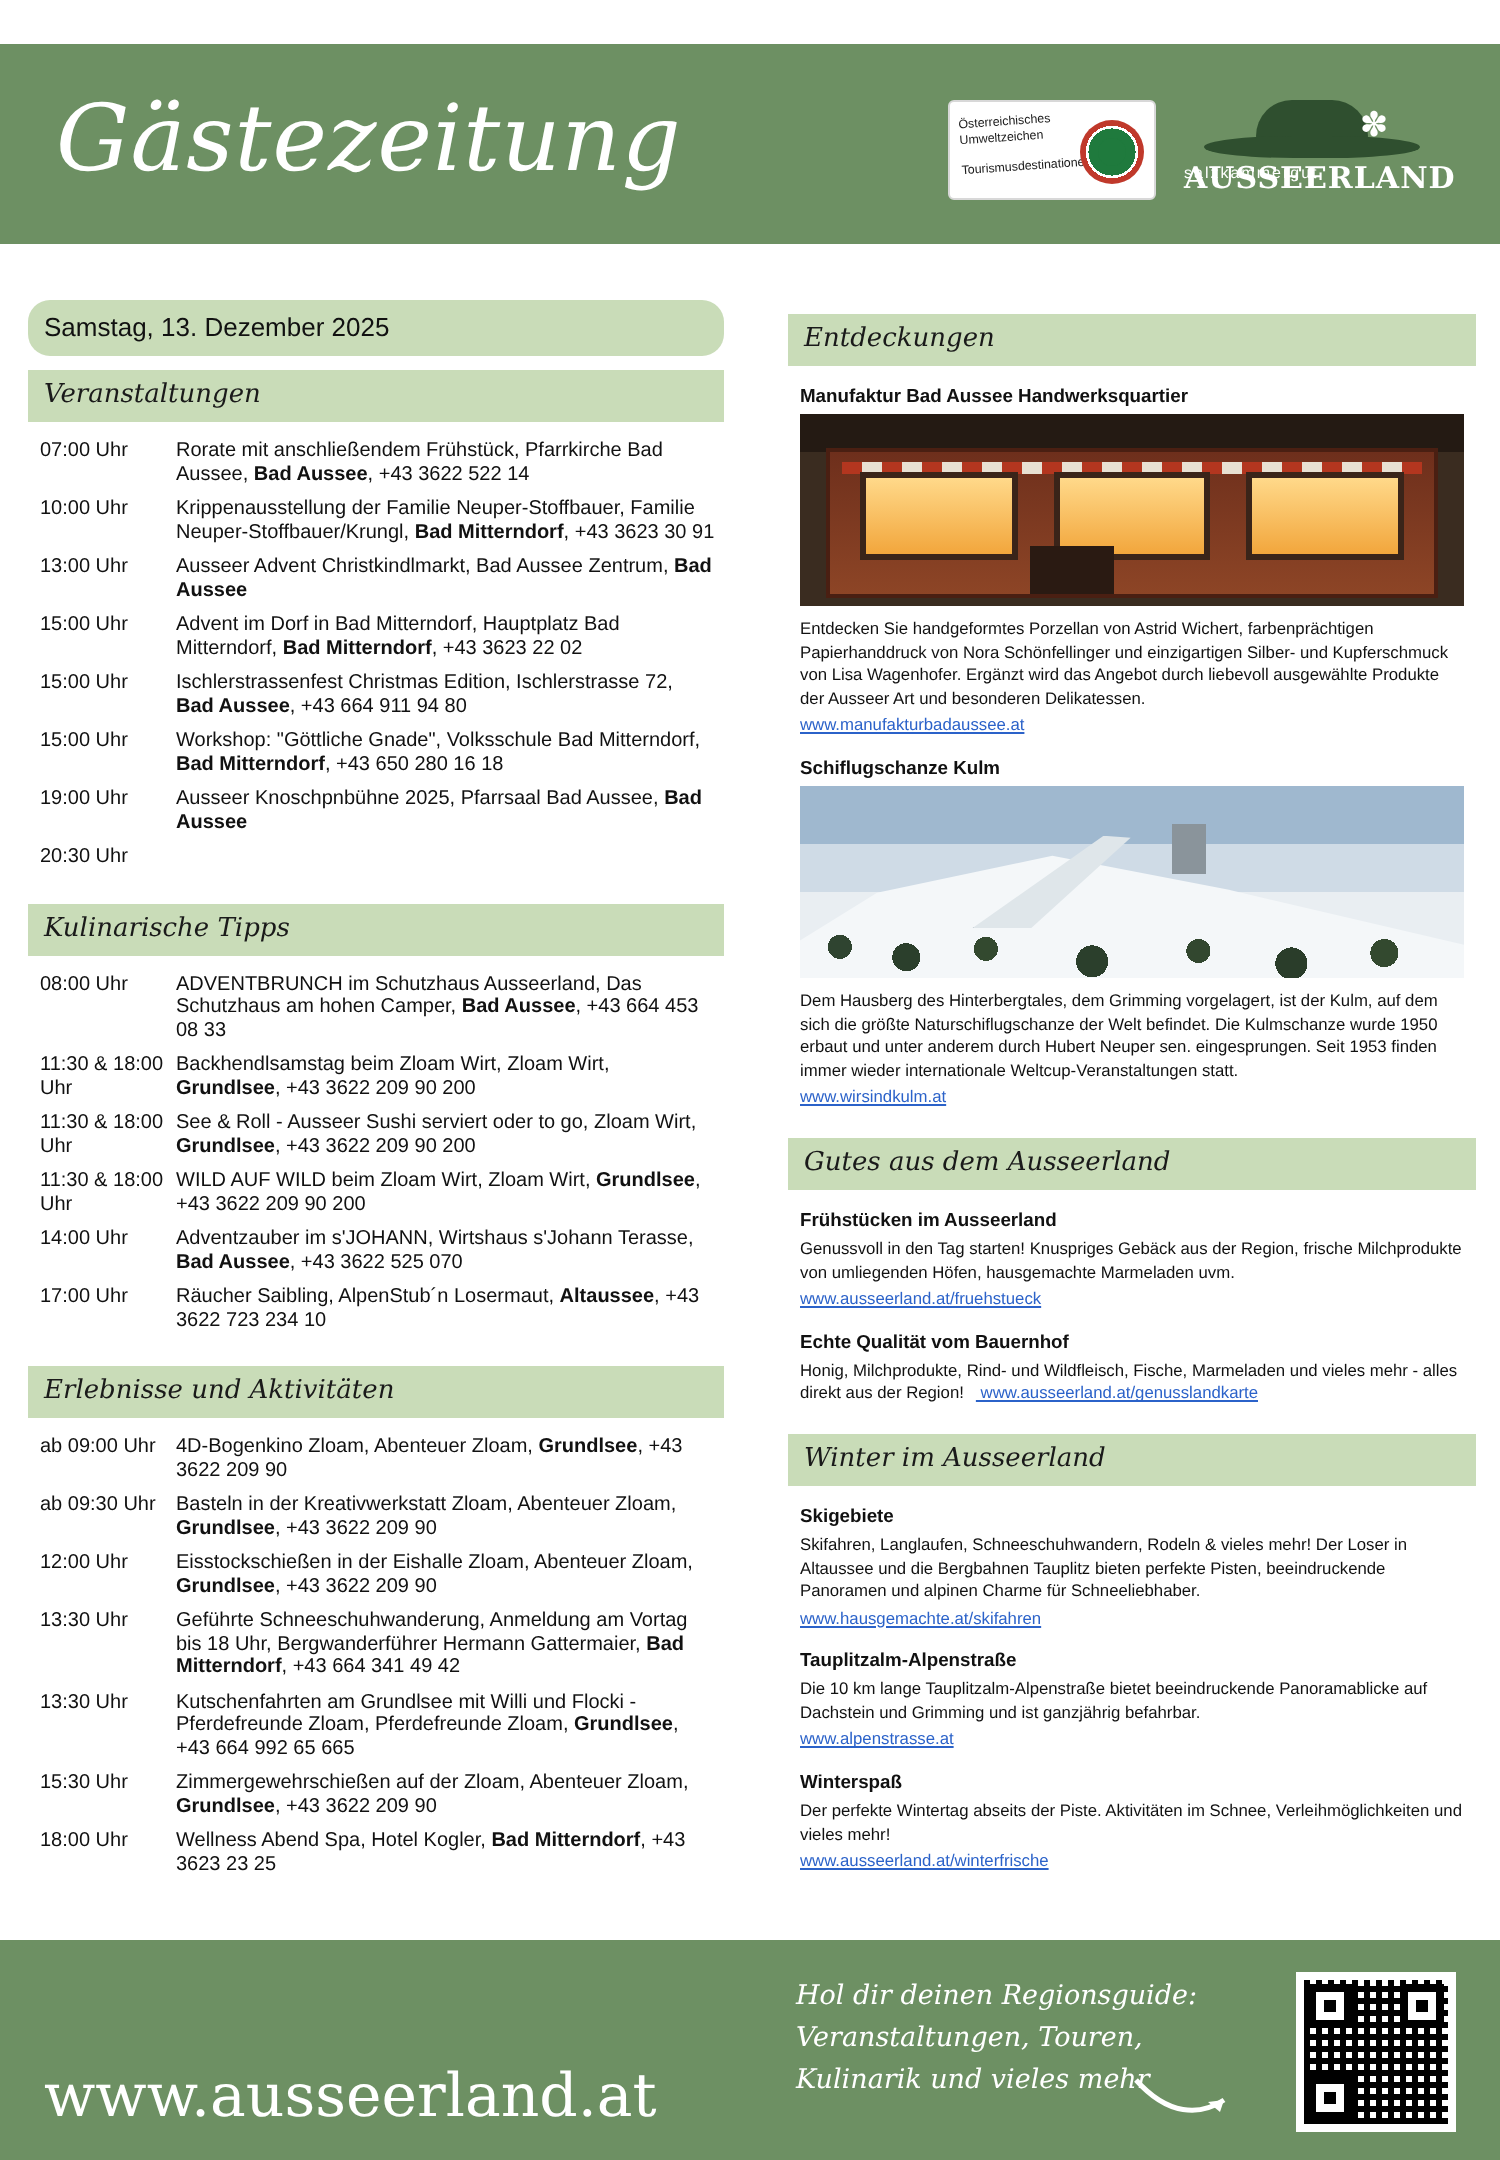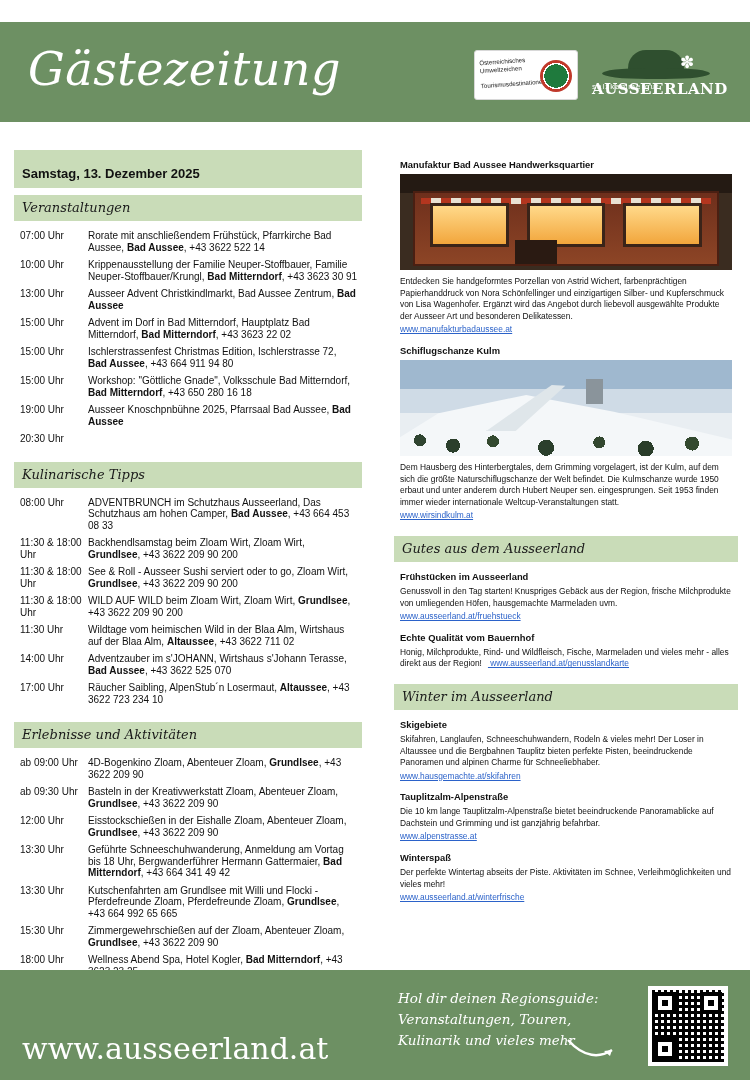--- a/index.html
+++ b/index.html
@@ -76,22 +76,22 @@
   .brandsub {
     position:absolute; left:0px; top:32px; width:130px; 
     font-size:8px; color:#ffffff; letter-spacing:1px;
   }
 
   
   .col-left { position:absolute; left:14px; top:150px; width:348px; }
   .col-right { position:absolute; left:394px; top:150px; width:344px; }
 
   .datebar {
-    background:#c9dcb8; padding:16px 8px 7px 8px;
-    font-weight:bold; font-size:13px; color:#111;
+    background:#c9dcb8; padding:6px 8px 7px 8px;
+    font-weight:normal; font-size:13px; color:#111;border-radius:11px;
   }
   .secbar {
     background:#c9dcb8; padding:5px 8px 6px 8px;
     font-family:"DejaVu Serif", serif; font-style:italic;
     font-size:13px; color:#1a1a1a;
     margin-top:14px;
   }
   .secbar.first { margin-top:7px; }
 
   .evlist { margin-top:6px; }
@@ -293,24 +293,20 @@
           </div>
           <div class="ev">
             <div class="tm">11:30 &amp; 18:00 Uhr</div>
             <div class="tx">See &amp; Roll - Ausseer Sushi serviert oder to go, Zloam Wirt, <b>Grundlsee</b>, +43 3622 209 90 200</div>
           </div>
           <div class="ev">
             <div class="tm">11:30 &amp; 18:00 Uhr</div>
             <div class="tx">WILD AUF WILD beim Zloam Wirt, Zloam Wirt, <b>Grundlsee</b>, +43 3622 209 90 200</div>
           </div>
           <div class="ev">
-            <div class="tm">11:30 Uhr</div>
-            <div class="tx">Wildtage vom heimischen Wild in der Blaa Alm, Wirtshaus auf der Blaa Alm, <b>Altaussee</b>, +43 3622 711 02</div>
-          </div>
-          <div class="ev">
             <div class="tm">14:00 Uhr</div>
             <div class="tx">Adventzauber im s'JOHANN, Wirtshaus s'Johann Terasse, <b>Bad Aussee</b>, +43 3622 525 070</div>
           </div>
           <div class="ev">
             <div class="tm">17:00 Uhr</div>
             <div class="tx">Räucher Saibling, AlpenStub´n Losermaut, <b>Altaussee</b>, +43 3622 723 234 10</div>
           </div>
         </div>
         <div class="secbar">Erlebnisse und Aktivitäten</div>
         <div class="evlist">
@@ -341,20 +337,21 @@
           <div class="ev">
             <div class="tm">18:00 Uhr</div>
             <div class="tx">Wellness Abend Spa, Hotel Kogler, <b>Bad Mitterndorf</b>, +43 3623 23 25</div>
           </div>
         </div>
       </div>
   </div>
 
   <div class="col-right">
     <div id="right-sections">
+        <div class="secbar first">Entdeckungen</div>
         <div class="rsec">
           <div class="rtitle">Manufaktur Bad Aussee Handwerksquartier</div>
           <div class="photo shop">
             <div class="shop-sky"></div>
             <div class="shop-front">
               <div class="shop-awn"></div>
               <div class="shop-win w1"></div>
               <div class="shop-win w2"></div>
               <div class="shop-win w3"></div>
               <div class="shop-door"></div>

